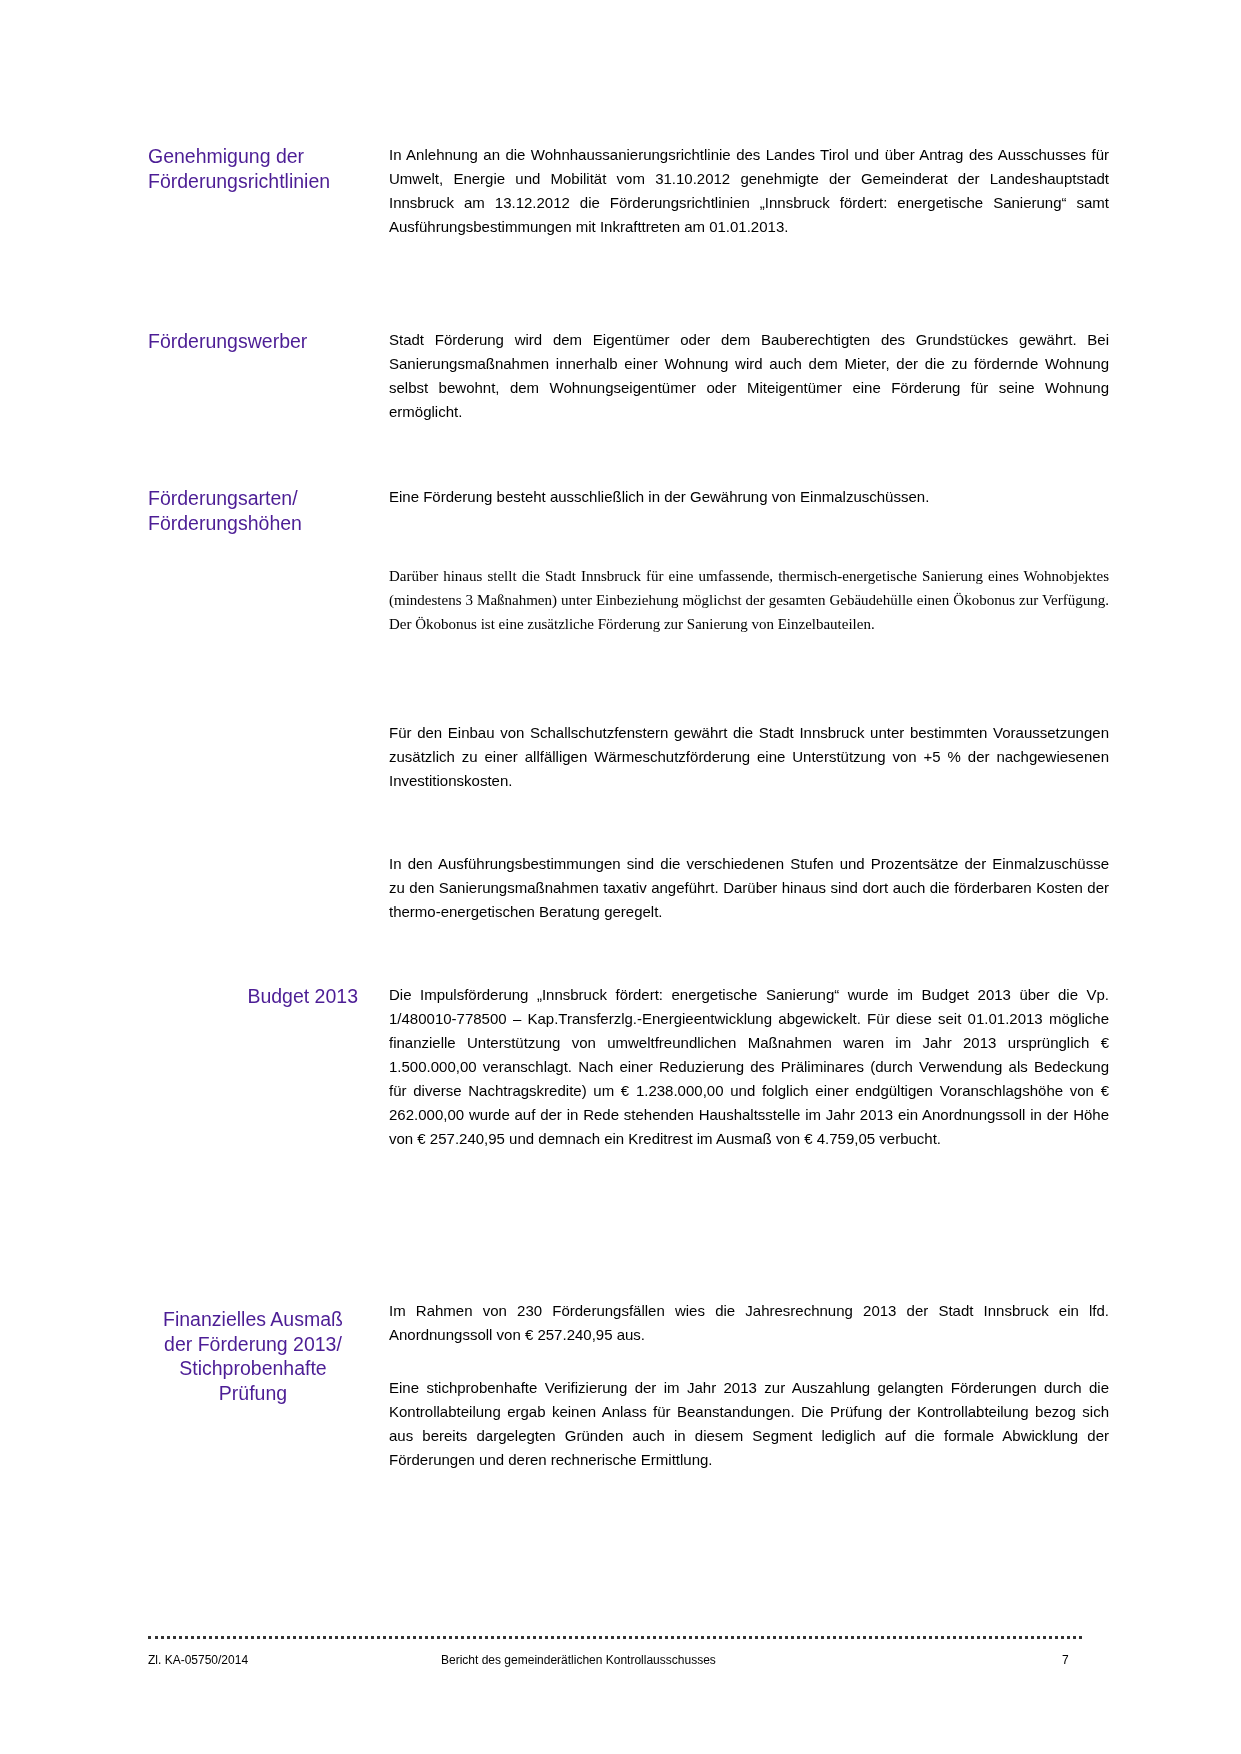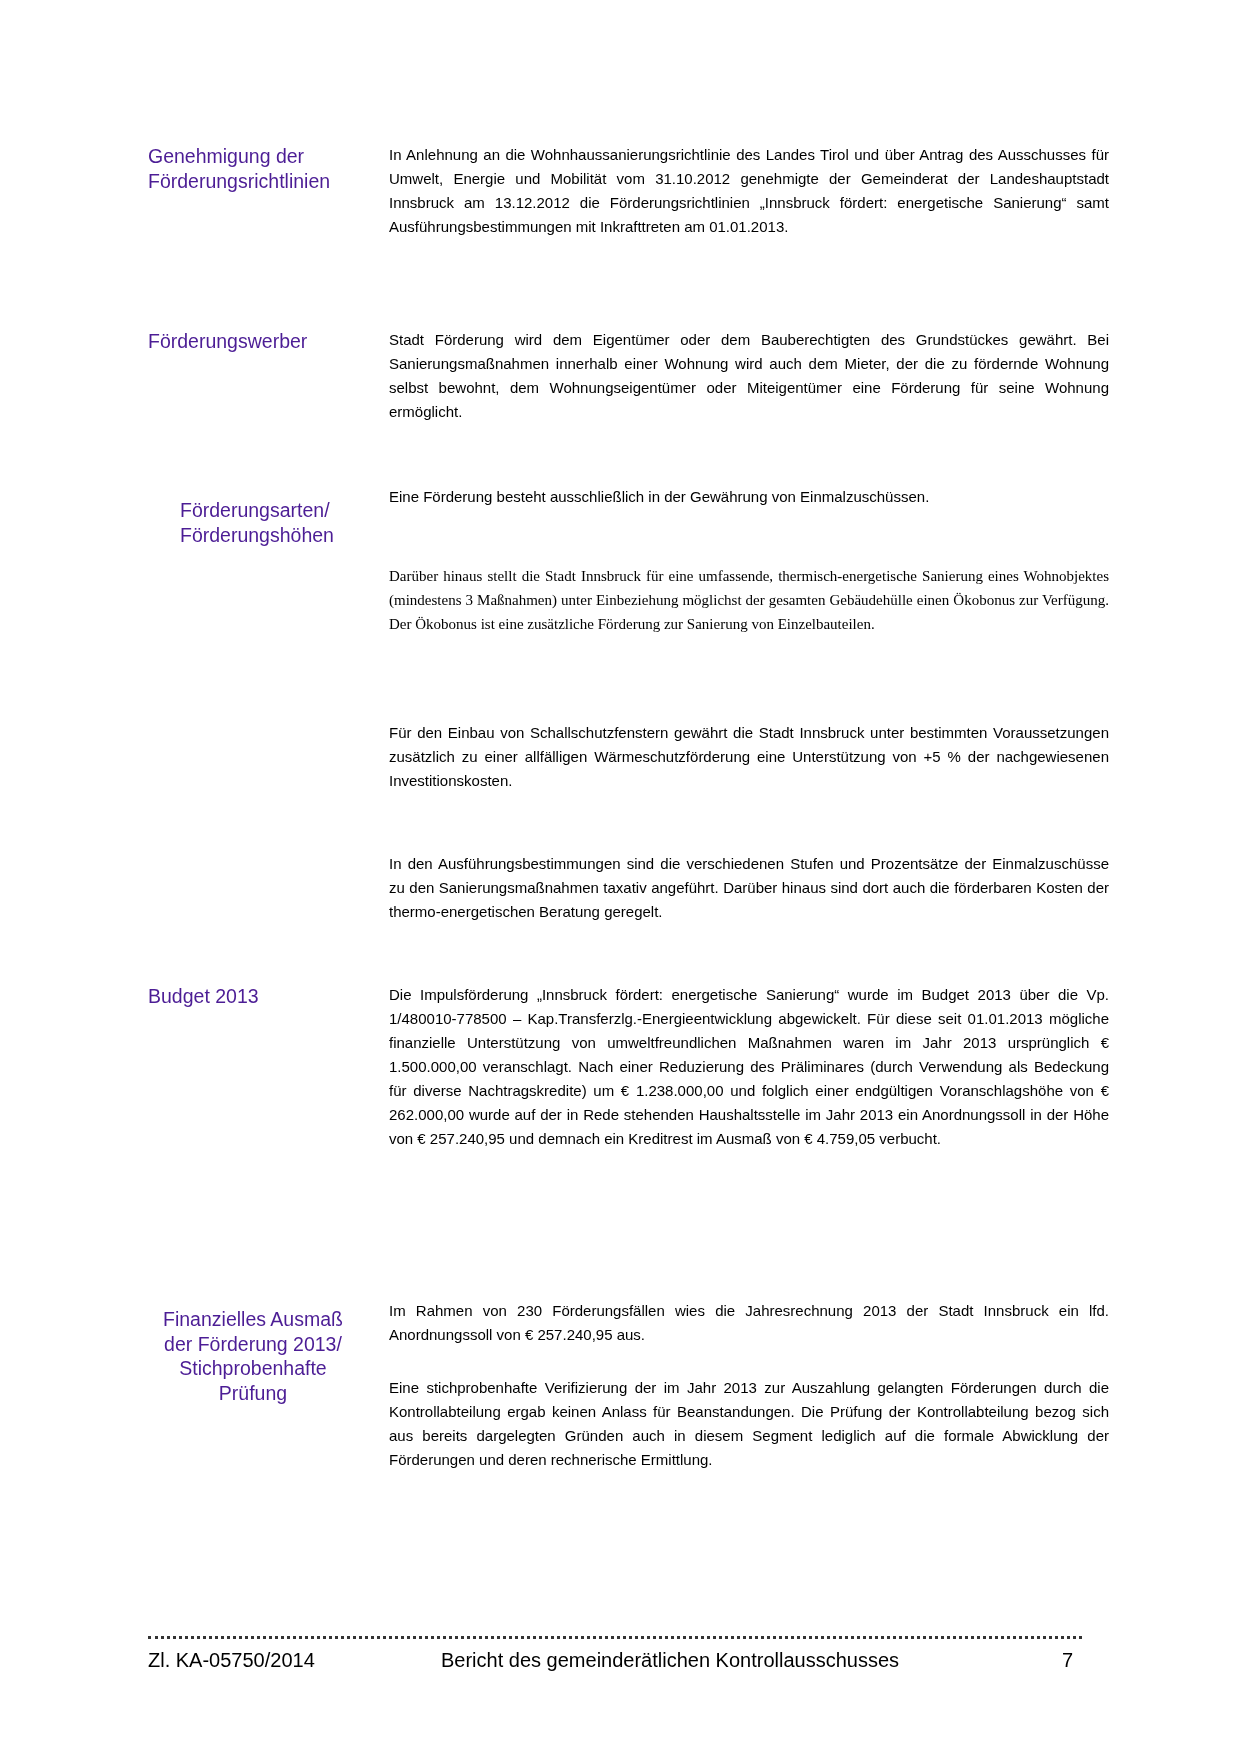--- a/index.html
+++ b/index.html
@@ -49,21 +49,21 @@
       position: absolute;
       left: 148px;
       width: 934px;
       top: 1636px;
       height: 0;
       border-top: 3px dotted #333;
     }
     .footer {
       position: absolute;
       top: 1649px;
-      font-size: 20px;
+      font-size: 12px;
       line-height: 22px;
       color: #000;
     }
     .footer-ref { left: 148px; }
     .footer-title { left: 441px; }
     .footer-page { left: 1062px; }
   </style>
 </head>
 <body>
 
@@ -74,30 +74,30 @@
 Förderungsrichtlinien</div>
     <div class="para" style="top:143px;">In Anlehnung an die Wohnhaussanierungsrichtlinie des Landes Tirol und über Antrag des Ausschusses für Umwelt, Energie und Mobilität vom 31.10.2012 genehmigte der Gemeinderat der Landeshauptstadt Innsbruck am 13.12.2012 die Förderungsrichtlinien „Innsbruck fördert: energetische Sanierung“ samt Ausführungsbestimmungen mit Inkraft­treten am 01.01.2013.</div>
   </div>
 
   <div class="section">
     <div class="side-label" style="top:329px;">Förderungswerber</div>
     <div class="para" style="top:328px;">Stadt Förderung wird dem Eigentümer oder dem Bauberechtigten des Grundstückes gewährt. Bei Sanierungsmaßnahmen innerhalb einer Wohnung wird auch dem Mieter, der die zu fördernde Wohnung selbst bewohnt, dem Wohnungseigentümer oder Miteigentümer eine Förde­rung für seine Wohnung ermöglicht.</div>
   </div>
 
   <div class="section">
-    <div class="side-label" style="top:498px;margin-left:32px;">Förderungsarten/
+    <div class="side-label" style="top:486px;">Förderungsarten/
 Förderungshöhen</div>
     <div class="para" style="top:485px;">Eine Förderung besteht ausschließlich in der Gewährung von Einmal­zuschüssen.</div>
     <div class="para" style="top:564px;font-family:Liberation Serif, serif;">Darüber hinaus stellt die Stadt Innsbruck für eine umfassende, ther­misch-energetische Sanierung eines Wohnobjektes (mindestens 3 Maßnahmen) unter Einbeziehung möglichst der gesamten Gebäude­hülle einen Ökobonus zur Verfügung. Der Ökobonus ist eine zusätzli­che Förderung zur Sanierung von Einzelbauteilen.</div>
     <div class="para" style="top:721px;">Für den Einbau von Schallschutzfenstern gewährt die Stadt Innsbruck unter bestimmten Voraussetzungen zusätzlich zu einer allfälligen Wärmeschutzförderung eine Unterstützung von +5 % der nachgewie­senen Investitionskosten.</div>
     <div class="para" style="top:852px;">In den Ausführungsbestimmungen sind die verschiedenen Stufen und Prozentsätze der Einmalzuschüsse zu den Sanierungsmaßnahmen taxativ angeführt. Darüber hinaus sind dort auch die förderbaren Kos­ten der thermo-energetischen Beratung geregelt.</div>
   </div>
 
   <div class="section">
-    <div class="side-label" style="top:984px;">Budget 2013</div>
+    <div class="side-label" style="top:984px;text-align:right;">Budget 2013</div>
     <div class="para" style="top:983px;">Die Impulsförderung „Innsbruck fördert: energetische Sanierung“ wurde im Budget 2013 über die Vp. 1/480010-778500 – Kap.Transferzlg.-Energieentwicklung abgewickelt. Für diese seit 01.01.2013 mögliche finanzielle Unterstützung von umweltfreundlichen Maßnahmen waren im Jahr 2013 ursprünglich € 1.500.000,00 veranschlagt. Nach einer Reduzierung des Präliminares (durch Verwendung als Bedeckung für diverse Nachtragskredite) um € 1.238.000,00 und folglich einer endgül­tigen Voranschlagshöhe von € 262.000,00 wurde auf der in Rede ste­henden Haushaltsstelle im Jahr 2013 ein Anordnungssoll in der Höhe von € 257.240,95 und demnach ein Kreditrest im Ausmaß von € 4.759,05 verbucht.</div>
   </div>
 
   <div class="section">
     <div class="side-label" style="top:1307px;text-align:center;">Finanzielles Ausmaß
 der Förderung 2013/
 Stichprobenhafte
 Prüfung</div>
     <div class="para" style="top:1299px;">Im Rahmen von 230 Förderungsfällen wies die Jahresrechnung 2013 der Stadt Innsbruck ein lfd. Anordnungssoll von € 257.240,95 aus.</div>
     <div class="para" style="top:1376px;">Eine stichprobenhafte Verifizierung der im Jahr 2013 zur Auszahlung gelangten Förderungen durch die Kontrollabteilung ergab keinen An­lass für Beanstandungen. Die Prüfung der Kontrollabteilung bezog sich aus bereits dargelegten Gründen auch in diesem Segment lediglich auf die formale Abwicklung der Förderungen und deren rechnerische Er­mittlung.</div>

